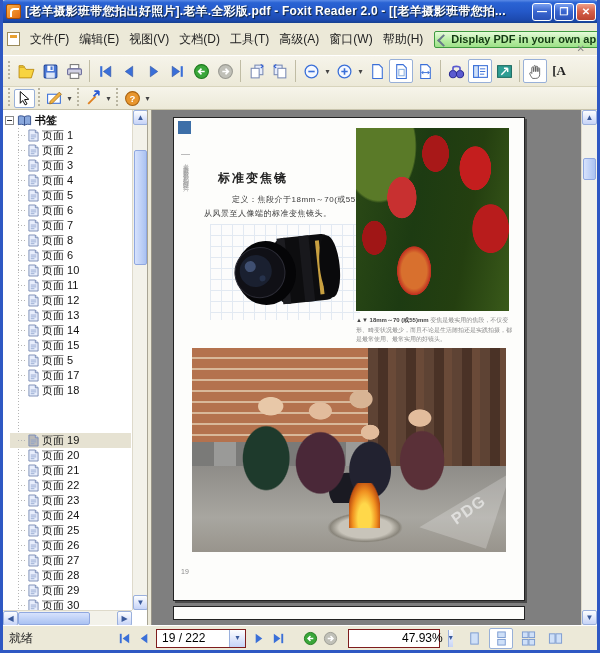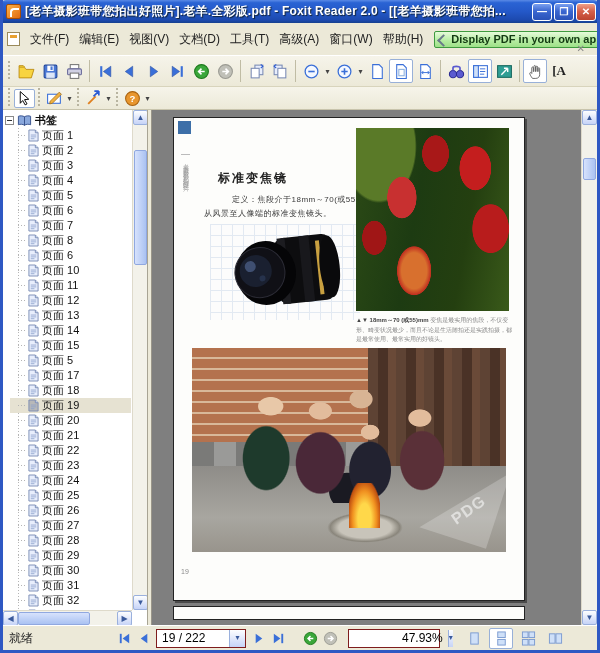--- a/index.html
+++ b/index.html
@@ -64,21 +64,21 @@
   .tree-root{ display:flex; align-items:center; height:16px; gap:3px; font-weight:bold;}
   .expand-box{ width:9px; height:9px; border:1px solid #8a8a8a; background:#fff; position:relative; flex:none;}
   .expand-box::after{ content:""; position:absolute; left:1px; top:3px; width:5px; height:1px; background:#333;}
   .tree-children{ position:relative; margin-left:5px;
     background-image:repeating-linear-gradient(to bottom,#b5b5b5 0 1px,transparent 1px 3px);
     background-size:1px 100%; background-position:8px 0; background-repeat:no-repeat;}
   .tree-item{ display:flex; align-items:center; height:15px; gap:3px; padding-left:8px; white-space:nowrap;}
   .tree-item::before{ content:""; width:7px; height:1px; flex:none;
     background-image:repeating-linear-gradient(to right,#b5b5b5 0 1px,transparent 1px 3px);}
   .tree-item svg{ flex:none;}
-  .tree-item.selected{ background:#e6e2d2;}
+  .tree-item.selected{ background:#e6e2d2;margin-top:35px;}
   .tree-item.selected .pg-body{ fill:#b8b8b8;}
 
   
   .sb-v{ position:absolute; width:15px; background:#f3f2ea; border-left:1px solid #dedacb;}
   .sb-h{ position:absolute; height:15px; background:#f3f2ea; border-top:1px solid #dedacb; display:flex; align-items:center;}
   .sb-btn{ width:15px; height:15px; background:linear-gradient(180deg,#fdfeff,#c6d3f7); border:1px solid #9ab0dd;
     border-radius:2px; color:#3a5a9c; font-size:8px; line-height:13px; text-align:center; flex:none;}
   .sb-thumb-v{ position:absolute; left:1px; width:13px; background:linear-gradient(90deg,#d7e2fc,#aac2f2);
     border:1px solid #90a8e0; border-radius:2px;}
   .sb-thumb-h{ height:13px; background:linear-gradient(180deg,#d7e2fc,#aac2f2); border:1px solid #90a8e0; border-radius:2px;}

